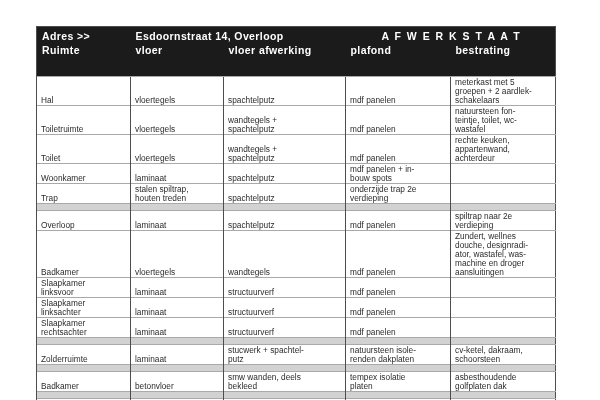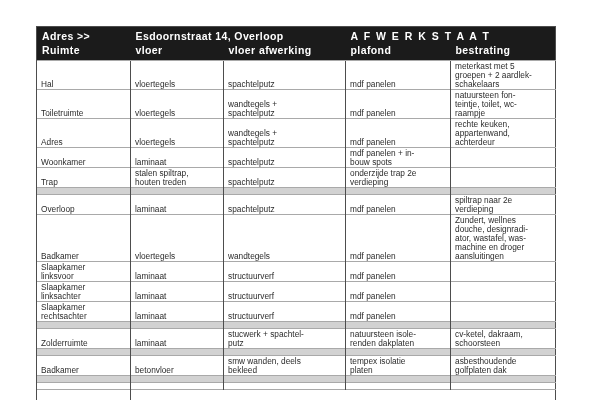--- a/index.html
+++ b/index.html
@@ -40,22 +40,22 @@
     line-height: 12px;
     font-weight: bold;
     text-align: left;
     letter-spacing: 0.4px;
     padding: 1px 3px 1px 5px;
     border: 0;
     white-space: nowrap;
     overflow: hidden;
   }
   thead tr:first-child th { padding-top: 3px; }
-  thead tr:last-child th { padding-bottom: 4px; }
-  thead th.center { letter-spacing: 1.5px; }
+  thead tr:last-child th { padding-bottom: 20px; }
+  thead th.center { text-align: center; letter-spacing: 1.5px; }
   tbody td {
     border-left: 1px solid var(--grid-dark);
     border-top: 1px solid var(--grid-light);
     vertical-align: bottom;
     font-size: 8.3px;
     line-height: 9px;
     color: var(--text);
     padding: 1px 2px 0 4px;
     white-space: pre-line;
     overflow: hidden;
@@ -114,24 +114,24 @@
 schakelaars</td>
         </tr>
         <tr class="data">
           <td>Toiletruimte</td>
           <td>vloertegels</td>
           <td>wandtegels +
 spachtelputz</td>
           <td>mdf panelen</td>
           <td>natuursteen fon-
 teintje, toilet, wc-
-raampje</td>
-        </tr>
-        <tr class="data">
-          <td>Adres</td>
+wastafel</td>
+        </tr>
+        <tr class="data">
+          <td>Toilet</td>
           <td>vloertegels</td>
           <td>wandtegels +
 spachtelputz</td>
           <td>mdf panelen</td>
           <td>rechte keuken,
 appartenwand,
 achterdeur</td>
         </tr>
         <tr class="data">
           <td>Woonkamer</td>

